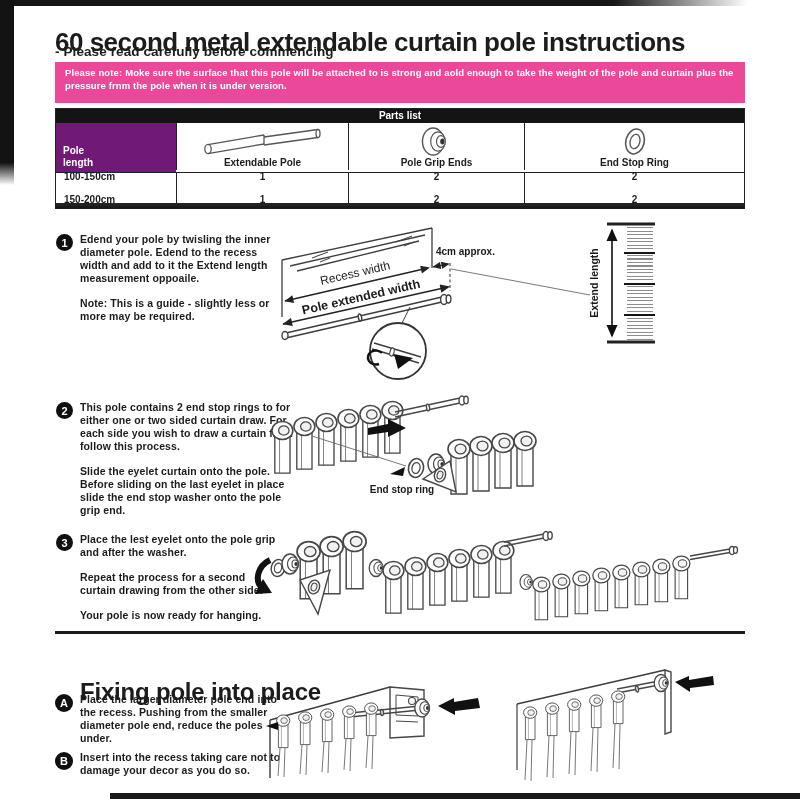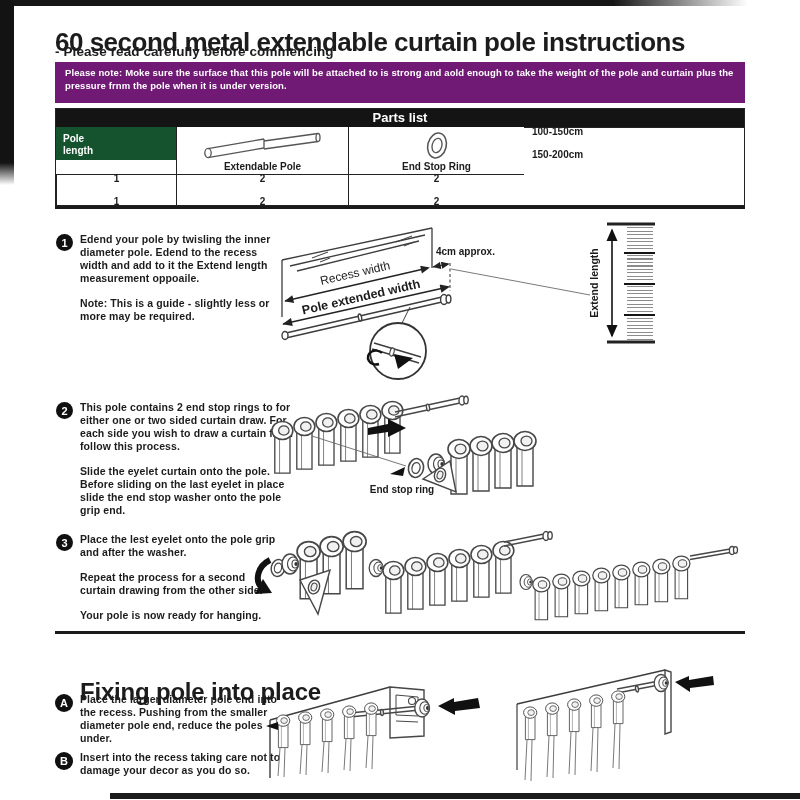--- a/index.html
+++ b/index.html
@@ -8,35 +8,35 @@
   
   .scan-top{position:absolute;left:0;top:0;width:748px;height:6px;
             background:linear-gradient(to right,#161616 82%,rgba(22,22,22,0) 100%);}
   .scan-left{position:absolute;left:0;top:0;width:14px;height:185px;
              background:linear-gradient(to bottom,#131313 88%,rgba(19,19,19,0) 100%);}
   .scan-bottom{position:absolute;left:110px;top:793px;width:690px;height:6px;background:#1b1b1b;}
 
   .title{position:absolute;left:55px;top:10px;font-size:26px;font-weight:bold;letter-spacing:-.5px;}
   .subtitle{position:absolute;left:55px;top:44px;font-size:13.5px;font-weight:bold;letter-spacing:.1px;}
 
-  .notebox{position:absolute;left:55px;top:62px;width:690px;height:41px;background:#701a75;
+  .notebox{position:absolute;left:55px;top:62px;width:690px;height:41px;background:#ec4899;
            color:#fff;font-size:9.5px;line-height:1.35;padding:5px 10px;box-sizing:border-box;
            font-weight:bold;letter-spacing:.1px;}
   .notebox b{margin-right:3px;}
 
   .parts-table{position:absolute;left:55px;top:108px;width:690px;box-sizing:border-box;
                border:1.5px solid #222;border-bottom-width:3px;background:#fff;}
-  .parts-title{background:#141414;color:#fff;text-align:center;font-size:13px;font-weight:bold;
+  .parts-title{background:#141414;color:#fff;text-align:center;font-size:10px;font-weight:bold;
                padding:1px 0 2px;}
   .parts-grid{display:grid;grid-template-columns:120px 172px 176px 1fr;}
   .pcell{box-sizing:border-box;}
   .pcell.bl{border-left:1.5px solid #222;justify-content:center;}
   .pcell.bt{border-top:1.5px solid #222;}
-  .cell-polelen{background:#14532d;color:#fff;font-size:10px;font-weight:bold;line-height:1.15;
-                display:flex;align-items:flex-end;padding:4px 7px;white-space:pre-line;height:33px;}
+  .cell-polelen{background:#701a75;color:#fff;font-size:10px;font-weight:bold;line-height:1.15;
+                display:flex;align-items:flex-end;padding:4px 7px;white-space:pre-line;height:49px;}
   .cell-part{height:47px;display:flex;flex-direction:column;justify-content:space-between;
              align-items:center;padding:3px 2px 2px;}
   .part-label{font-size:10px;font-weight:bold;}
   .cell-data{height:31px;font-size:10px;font-weight:bold;display:flex;flex-direction:column;
              justify-content:center;gap:12px;}
   .cell-data.left{align-items:flex-start;padding-left:8px;}
   .cell-data.center{align-items:center;}
 
   .divider{position:absolute;left:55px;width:690px;height:2.5px;background:#1a1a1a;}
 
@@ -103,20 +103,29 @@
             <ellipse cx="10" cy="22" rx="3.2" ry="4.6"></ellipse>
             <path d="M10,17.6 L66,8 M10,26.6 L66,17"></path>
             <path d="M66,8 L66,17"></path>
             <path d="M66,10 L120,2.5 M66,18 L120,10.5"></path>
             <ellipse cx="120" cy="6.5" rx="2" ry="4"></ellipse>
           </g>
         </svg>
         <span class="part-label">Extendable Pole</span>
       </div>
       <div class="pcell bl cell-part">
+        <svg width="44" height="32" viewBox="0 0 44 32">
+          <ellipse cx="18" cy="16" rx="11" ry="14" fill="#fff" stroke="#555" stroke-width="1.5"></ellipse>
+          <ellipse cx="23" cy="16" rx="7.5" ry="10" fill="#fff" stroke="#555" stroke-width="1.2"></ellipse>
+          <ellipse cx="26" cy="16" rx="4.5" ry="6" fill="#fff" stroke="#555" stroke-width="1.2"></ellipse>
+          <ellipse cx="27.5" cy="16" rx="2.2" ry="3" fill="#333"></ellipse>
+        </svg>
+        <span class="part-label">Pole Grip Ends</span>
+      </div>
+      <div class="pcell bl cell-part">
         <svg width="40" height="32" viewBox="0 0 40 32">
           <ellipse cx="20" cy="16" rx="9.5" ry="13" fill="#fff" stroke="#555" stroke-width="1.6" transform="rotate(14 20 16)"></ellipse>
           <ellipse cx="20" cy="16" rx="5" ry="7.5" fill="#fff" stroke="#555" stroke-width="1.4" transform="rotate(14 20 16)"></ellipse>
         </svg>
         <span class="part-label">End Stop Ring</span>
       </div>
 
       <div class="pcell bt cell-data left">
         <div>100-150cm</div>
         <div>150-200cm</div>

